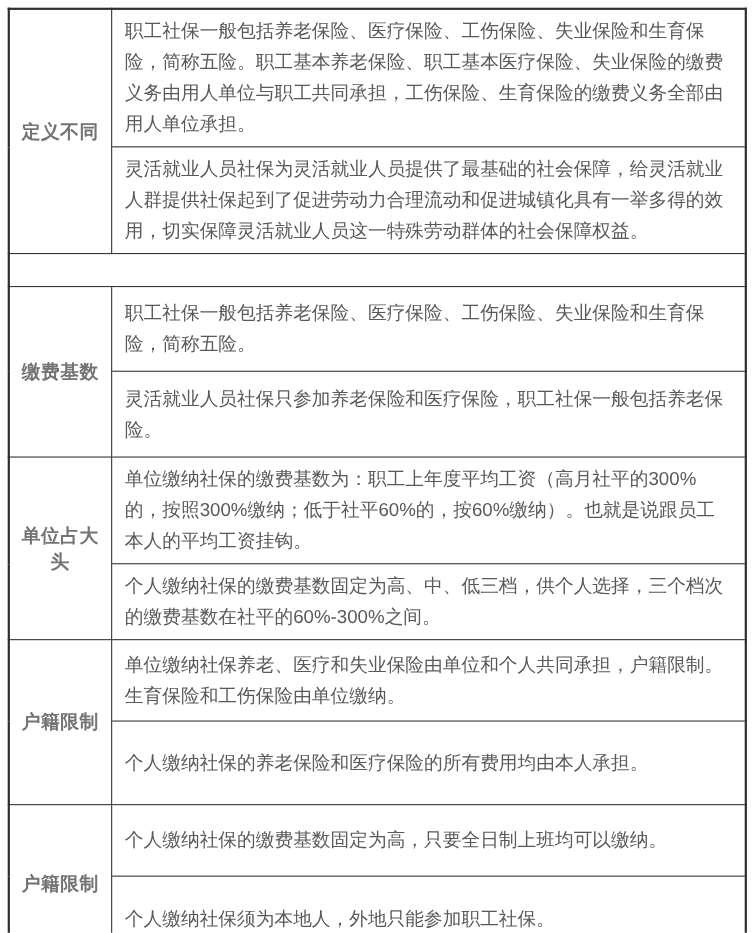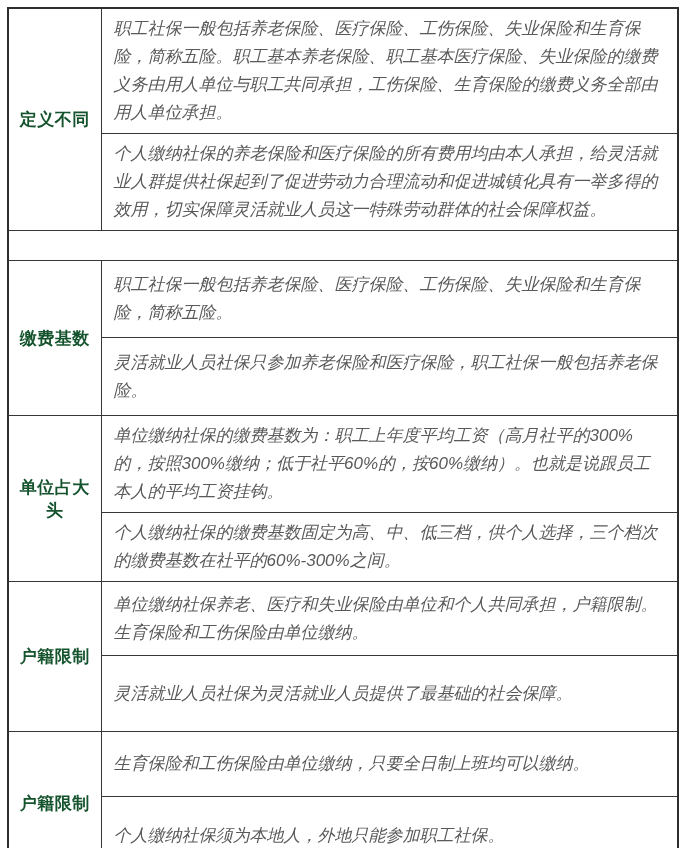--- a/index.html
+++ b/index.html
@@ -24,32 +24,31 @@
   table.compare th,
   table.compare td {
     border: 1px solid #363636;
     box-sizing: border-box;
     vertical-align: middle;
   }
   th.rowhead {
     width: 93px;
     font-size: 17px;
     font-weight: bold;
-    color: #14532d;
+    color: #737373;
     text-align: center;
     letter-spacing: 0.5px;
     padding: 0 4px;
   }
   td.content {
     font-size: 17px;
     line-height: 28px;
     color: #595959;
     text-align: left;
     padding: 6px 16px 6px 12px;
-    font-style: italic;
   }
   tr.spacer td {
     height: 30px;
     padding: 0;
     background: #ffffff;
   }
   
   .h-r0a { height: 108px; }
   .h-r0b { height: 88px;  }
   .h-r1a { height: 77px;  }
@@ -66,21 +65,21 @@
 
 <div class="page">
   <table class="compare">
 
     <tbody>
         <tr>
       <th class="rowhead" rowspan="2">定义不同</th>
       <td class="content h-r0a">职工社保一般包括养老保险、医疗保险、工伤保险、失业保险和生育保险，简称五险。职工基本养老保险、职工基本医疗保险、失业保险的缴费义务由用人单位与职工共同承担，工伤保险、生育保险的缴费义务全部由用人单位承担。</td>
     </tr>
     <tr>
-      <td class="content h-r0b">个人缴纳社保的养老保险和医疗保险的所有费用均由本人承担，给灵活就业人群提供社保起到了促进劳动力合理流动和促进城镇化具有一举多得的效用，切实保障灵活就业人员这一特殊劳动群体的社会保障权益。</td>
+      <td class="content h-r0b">灵活就业人员社保为灵活就业人员提供了最基础的社会保障，给灵活就业人群提供社保起到了促进劳动力合理流动和促进城镇化具有一举多得的效用，切实保障灵活就业人员这一特殊劳动群体的社会保障权益。</td>
     </tr>
 
     <tr class="spacer">
       <td colspan="2"></td>
     </tr>
 
     <tr>
       <th class="rowhead" rowspan="2">缴费基数</th>
       <td class="content h-r1a">职工社保一般包括养老保险、医疗保险、工伤保险、失业保险和生育保险，简称五险。</td>
     </tr>
@@ -94,25 +93,25 @@
     </tr>
     <tr>
       <td class="content h-r2b">个人缴纳社保的缴费基数固定为高、中、低三档，供个人选择，三个档次的缴费基数在社平的60%-300%之间。</td>
     </tr>
 
     <tr>
       <th class="rowhead" rowspan="2">户籍限制</th>
       <td class="content h-r3a">单位缴纳社保养老、医疗和失业保险由单位和个人共同承担，户籍限制。生育保险和工伤保险由单位缴纳。</td>
     </tr>
     <tr>
-      <td class="content h-r3b">灵活就业人员社保为灵活就业人员提供了最基础的社会保障。</td>
+      <td class="content h-r3b">个人缴纳社保的养老保险和医疗保险的所有费用均由本人承担。</td>
     </tr>
 
     <tr>
       <th class="rowhead" rowspan="2">户籍限制</th>
-      <td class="content h-r4a">生育保险和工伤保险由单位缴纳，只要全日制上班均可以缴纳。</td>
+      <td class="content h-r4a">个人缴纳社保的缴费基数固定为高，只要全日制上班均可以缴纳。</td>
     </tr>
     <tr>
       <td class="content h-r4b">个人缴纳社保须为本地人，外地只能参加职工社保。</td>
     </tr>
   </tbody>
     </table>
 </div>
 
 </body></html>

